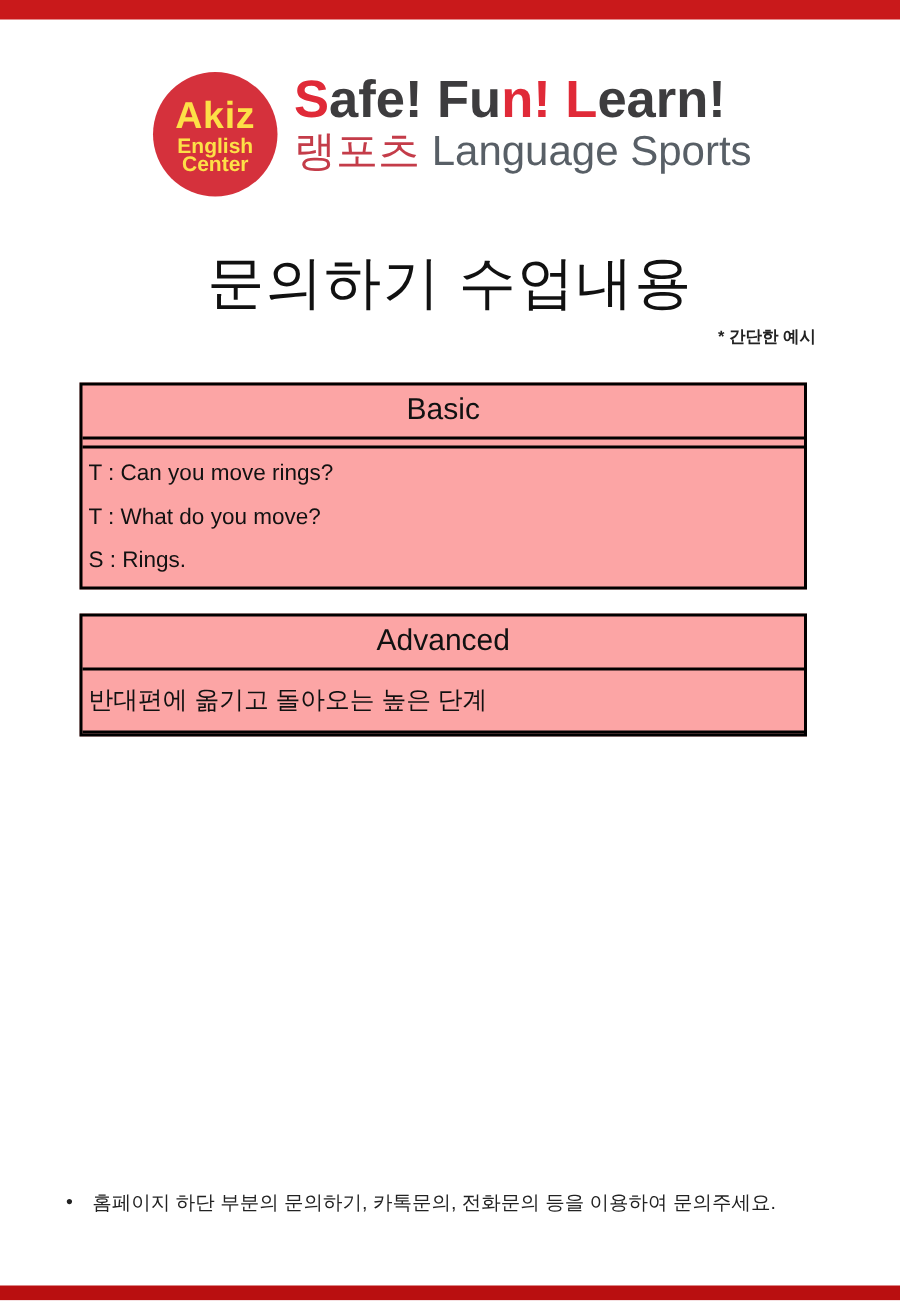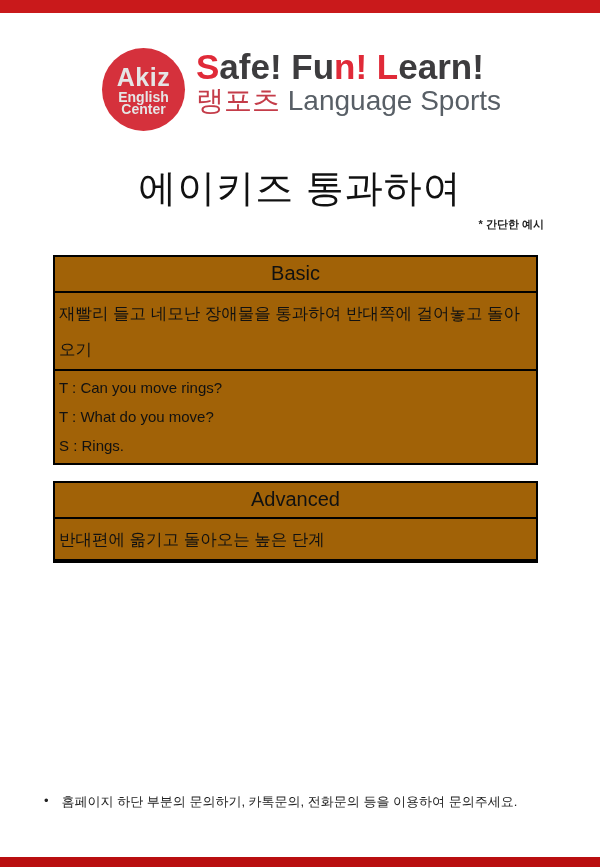--- a/index.html
+++ b/index.html
@@ -10,21 +10,21 @@
     color:#111;
   }
   .bar { position:absolute; left:0; width:600px; }
   .bar.top { top:0; height:13px; background:var(--top_bar,#c9191b); }
   .bar.bottom { bottom:0; height:10px; background:var(--bottom_bar,#b90f10); }
 
   
   .brand { position:absolute; top:48px; left:102px; display:flex; align-items:flex-start; }
   .logo-circle {
     width:83px; height:83px; border-radius:50%;
-    background:var(--logo_circle,#d5313c); color:#e5e5e5;
+    background:var(--logo_circle,#d5313c); color:#fde047;
     display:flex; flex-direction:column; align-items:center; justify-content:center;
     flex:0 0 auto; margin-right:11px;
   }
   .logo-main { font-size:25px; font-weight:bold; line-height:27px; letter-spacing:0.5px; }
   .logo-sub  { font-size:14px; font-weight:bold; line-height:12.5px; }
   .brand-text { padding-top:0; }
   .tagline { font-size:35px; font-weight:bold; line-height:37px; white-space:pre; letter-spacing:0; }
   .seg-red  { color:var(--brand_red,#e02a38); }
   .seg-dark { color:var(--brand_dark,#3d3c3e); }
   .subtitle { font-size:28px; line-height:32px; white-space:nowrap; }
@@ -34,21 +34,21 @@
   
   .doc-title {
     position:absolute; top:163px; left:0; width:100%;
     margin:0; text-align:center; font-size:38px; font-weight:400;
     letter-spacing:1px; color:#111;
   }
   .note { position:absolute; top:217px; right:56px; font-size:11px; font-weight:bold; color:#222; }
 
   
   .sections { position:absolute; top:255px; left:53px; width:485px; }
-  .level-table { border:2px solid #000; margin-bottom:16px; background:#a16207; }
+  .level-table { border:2px solid #000; margin-bottom:16px; background:#fca5a5; }
   .level-header {
     text-align:center; font-size:20px; line-height:23px;
     padding:5px 0 6px; border-bottom:2px solid #000; color:#111;
   }
   .level-desc { border-bottom:2px solid #000; padding:2px 6px 2px 4px; font-size:16.5px; }
   .level-desc p { margin:0; line-height:36px; }
   .level-desc p.justify { text-align:justify; text-align-last:justify; }
   .level-dialogue { padding:2px 6px 3px 4px; font-size:15px; }
   .level-dialogue p { margin:0; line-height:29px; }
 
@@ -70,28 +70,27 @@
     </div>
     <div class="brand-text">
       <div class="tagline"><span class="seg-red">S</span><span class="seg-dark">afe! </span><span class="seg-dark">Fu</span><span class="seg-red">n! </span><span class="seg-red">L</span><span class="seg-dark">earn!</span></div>
       <div class="subtitle">
         <span class="sub-kr">랭포츠</span>
         <span class="sub-en">Language Sports</span>
       </div>
     </div>
   </header>
 
-  <h1 class="doc-title">에이키즈 통과하여</h1>
+  <h1 class="doc-title">문의하기 수업내용</h1>
   <div class="note">* 간단한 예시</div>
 
   <main class="sections">
   <section class="level-table">
     <div class="level-header">Basic</div>
     <div class="level-desc">
-          <p>재빨리 들고 네모난 장애물을 통과하여 반대쪽에 걸어놓고 돌아오기</p>
         </div>
     <div class="level-dialogue">
           <p>T : Can you move rings?</p>
           <p>T : What do you move?</p>
           <p>S : Rings.</p>
         </div>
   </section>
 
   <section class="level-table">
     <div class="level-header">Advanced</div>

